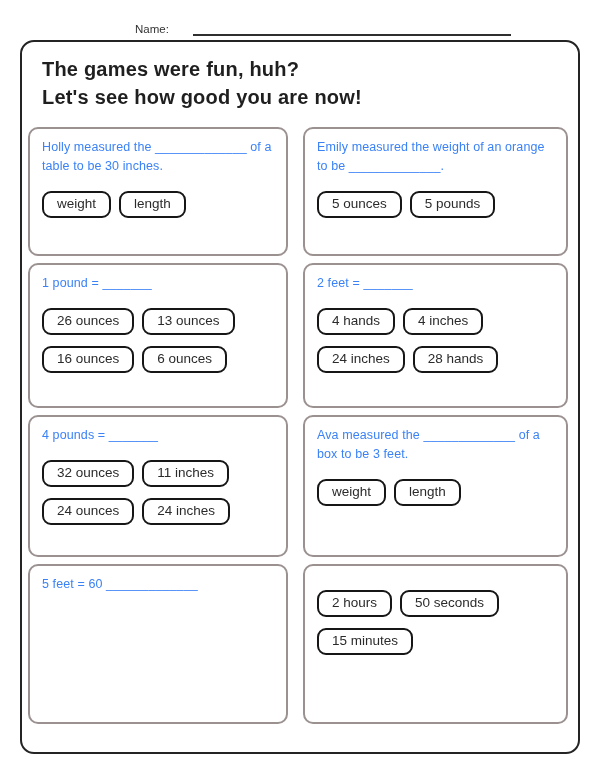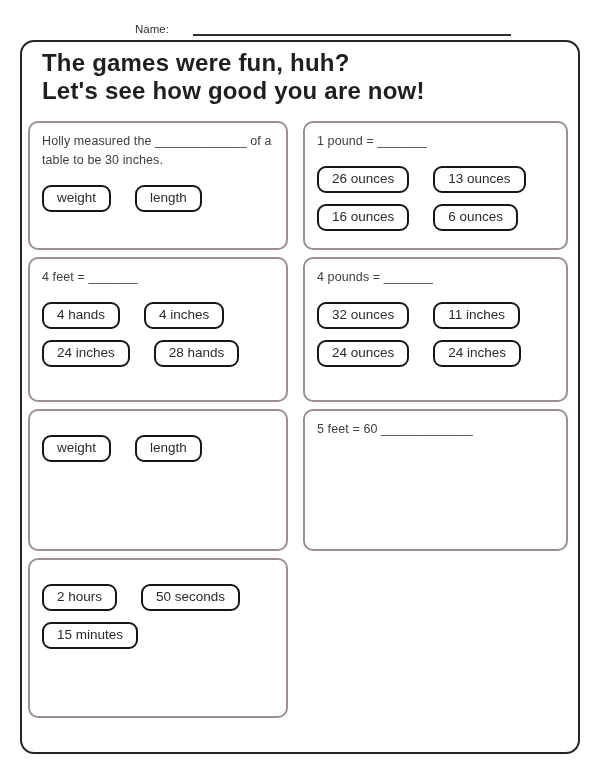--- a/index.html
+++ b/index.html
@@ -7,33 +7,33 @@
     width:600px;height:776px;position:relative;background:#ffffff;
     font-family:"Liberation Sans",sans-serif;color:#2b2b2b;overflow:hidden;
   }
   .name-row{position:absolute;top:20px;left:135px;display:flex;align-items:flex-end;gap:24px;}
   .name-label{font-size:11.5px;color:#333;padding-bottom:1px;}
   .name-line{width:318px;height:14px;border-bottom:2px solid #2f2f2f;}
   .sheet{
     position:absolute;left:20px;top:40px;width:560px;height:714px;box-sizing:border-box;
     border:2.5px solid #242424;border-radius:14px;background:#fff;
   }
-  .title{padding:7px 18px 0 20px;font-size:24px;font-weight:600;line-height:28px;color:#1f1f1f;letter-spacing:.2px;}
+  .title{padding:13px 18px 0 20px;font-size:20px;font-weight:600;line-height:28px;color:#1f1f1f;letter-spacing:.2px;}
   .qgrid{
     margin:16px 9px 0 6px;display:grid;
     grid-template-columns:260px 265px;
     grid-template-rows:129px 145px 142px 160px;
     gap:7px 15px;
   }
   .card{
     box-sizing:border-box;border:2px solid #9c9191;border-radius:10px;
     padding:9px 12px;background:#fff;overflow:hidden;
   }
-  .qtext{font-size:12.5px;line-height:19px;color:#404040;letter-spacing:.1px;}
-  .opts{margin-top:15px;display:flex;flex-wrap:wrap;gap:11px 24px;}
+  .qtext{font-size:12.5px;line-height:19px;color:#3b82f6;letter-spacing:.1px;}
+  .opts{margin-top:15px;display:flex;flex-wrap:wrap;gap:11px 8px;}
   .opt{
     box-sizing:border-box;border:2.5px solid #161616;border-radius:9px;
     padding:2px 13px 3px;font-size:13.5px;line-height:18px;background:#fff;
     color:#2b2b2b;font-family:inherit;cursor:pointer;white-space:nowrap;
   }
 </style>
 </head>
 <body>
 
 <div class="name-row">
@@ -50,52 +50,60 @@
   <div class="qgrid">
 
     <div class="card">
       <div class="qtext">Holly measured the _____________ of a table to be 30 inches.</div>
       <div class="opts">
         <button class="opt">weight</button>
         <button class="opt">length</button>
       </div>
     </div>
 
+    <div class="card">
+      <div class="qtext">Emily measured the weight of an orange to be _____________.</div>
+      <div class="opts">
+        <button class="opt">5 ounces</button>
+        <button class="opt">5 pounds</button>
+      </div>
+    </div>
 
     <div class="card">
       <div class="qtext">1 pound = _______</div>
       <div class="opts">
         <button class="opt">26 ounces</button>
         <button class="opt">13 ounces</button>
         <button class="opt">16 ounces</button>
         <button class="opt">6 ounces</button>
       </div>
     </div>
 
     <div class="card">
-      <div class="qtext">4 feet = _______</div>
+      <div class="qtext">2 feet = _______</div>
       <div class="opts">
         <button class="opt">4 hands</button>
         <button class="opt">4 inches</button>
         <button class="opt">24 inches</button>
         <button class="opt">28 hands</button>
       </div>
     </div>
 
     <div class="card">
       <div class="qtext">4 pounds = _______</div>
       <div class="opts">
         <button class="opt">32 ounces</button>
         <button class="opt">11 inches</button>
         <button class="opt">24 ounces</button>
         <button class="opt">24 inches</button>
       </div>
     </div>
 
     <div class="card">
+      <div class="qtext">Ava measured the _____________ of a box to be 3 feet.</div>
       <div class="opts">
         <button class="opt">weight</button>
         <button class="opt">length</button>
       </div>
     </div>
 
     <div class="card">
       <div class="qtext">5 feet = 60 _____________</div>
     </div>
 

